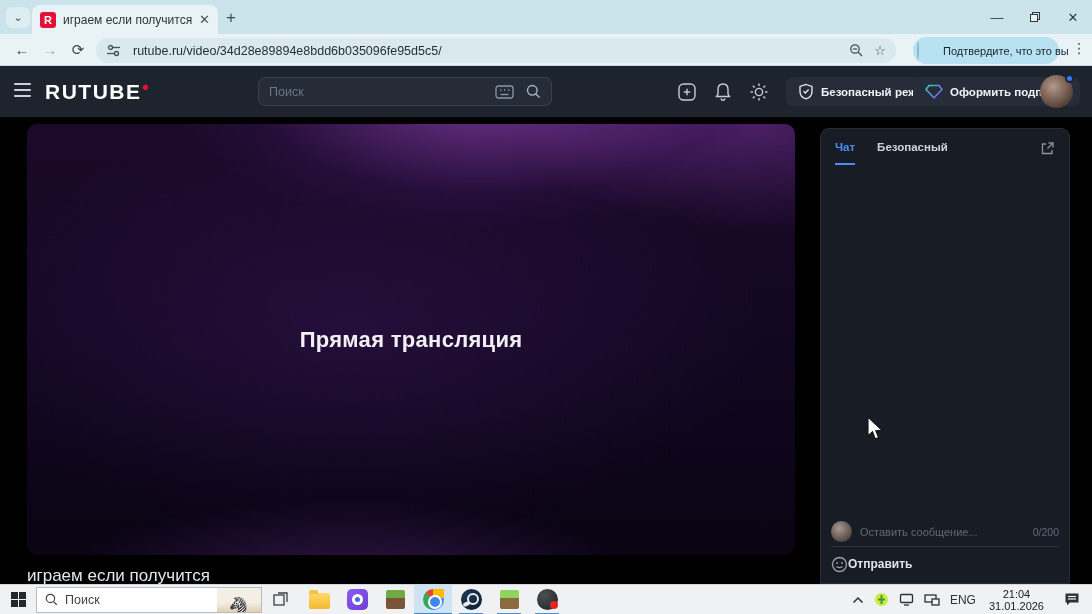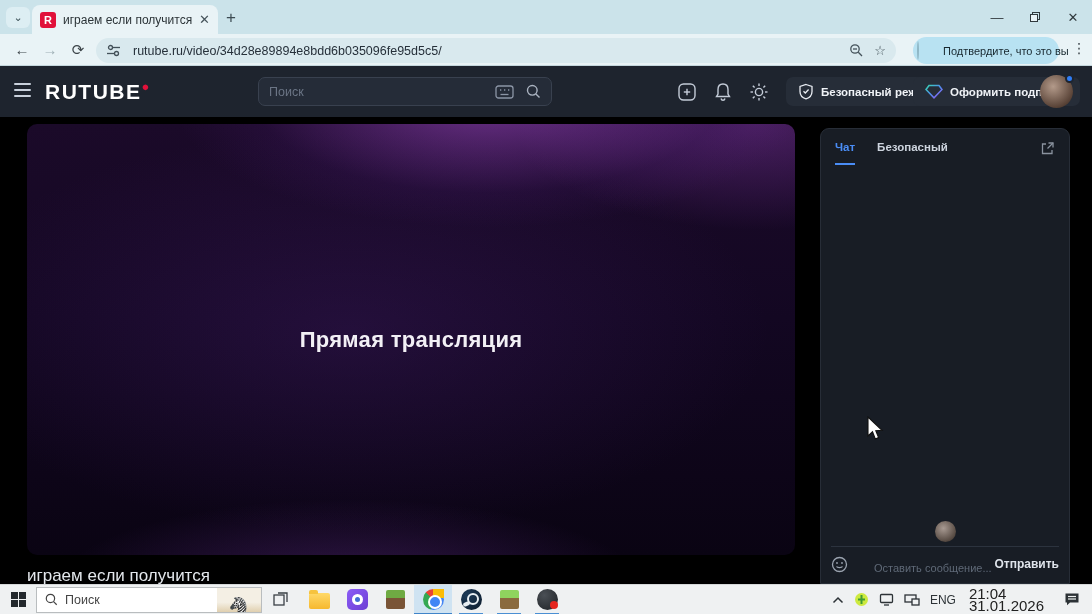--- a/index.html
+++ b/index.html
@@ -56,26 +56,26 @@
   #live-text { position:absolute; left:0; top:203px; width:100%; text-align:center; color:#f2f0f5; font-size:22px; font-weight:600; letter-spacing:0.3px; }
   #video-title { position:absolute; left:27px; top:500px; font-size:17px; font-weight:500; color:#e3e7ec; }
 
   
   #chatpanel { position:absolute; left:820px; top:62px; width:250px; height:456px; background:#181d25; border:1px solid #272d37; border-radius:9px 9px 0 0; }
   #chat-tabs { position:absolute; left:14px; top:12px; right:12px; height:24px; display:flex; gap:22px; }
   .chat-tab { font-size:11.5px; font-weight:bold; padding-bottom:8px; }
   .chat-tab.active { color:#4a8df6; border-bottom:2px solid #4a8df6; }
   .chat-tab.inactive { color:#cdd4de; }
   #popout { position:absolute; right:14px; top:12px; }
-  #chat-input-row { position:absolute; left:10px; bottom:36px; right:10px; height:26px; display:flex; align-items:center; gap:20px; border-bottom:1px solid #2c333e; padding-bottom:4px;flex-direction:column; }
+  #chat-input-row { position:absolute; left:10px; bottom:36px; right:10px; height:26px; display:flex; align-items:center; gap:8px; border-bottom:1px solid #2c333e; padding-bottom:4px; }
   #chat-avatar { width:21px; height:21px; border-radius:50%; background:radial-gradient(circle at 40% 35%, #a89a92, #564a42 70%, #2a221d); flex:0 0 21px; }
   #chat-input-row input { flex:1; background:transparent; border:none; outline:none; font-size:11px; color:#aeb6c2; font-family:"Liberation Sans",sans-serif; }
   #chat-input-row input::placeholder { color:#5f6977; }
   #char-counter { font-size:10.5px; color:#5f6977; }
-  #chat-send-row { position:absolute; left:10px; bottom:8px; right:10px; height:22px; display:flex; align-items:center; justify-content:space-between; }
+  #chat-send-row { position:absolute; left:10px; bottom:8px; right:10px; height:22px; display:flex; align-items:center; }
   #send-btn { font-size:12px; font-weight:bold; color:#dfe4eb; }
 
   
   #cursor { position:absolute; left:866px; top:350px; z-index:50; }
 
   
   #taskbar { position:absolute; left:0; top:584px; width:1092px; height:30px; background:#eff1f2; border-top:1px solid #d5d8d9; display:flex; align-items:center; }
   #start-btn { width:36px; height:30px; display:flex; align-items:center; justify-content:center; }
   #win-logo { width:15px; height:15px; display:grid; grid-template-columns:7px 7px; grid-template-rows:7px 7px; gap:1px; }
   #win-logo i { background:#23282c; }
@@ -100,21 +100,21 @@
   #chrome-icon { width:21px; height:21px; border-radius:50%; background:conic-gradient(from -45deg, #ea4335 0deg 120deg, #4285f4 120deg 240deg, #34a853 240deg 360deg); position:relative; }
   #chrome-icon::before { content:""; position:absolute; left:50%; top:0; width:50%; height:42%; background:#fbbc05; }
   #chrome-icon::after { content:""; position:absolute; left:5.5px; top:5.5px; width:10px; height:10px; border-radius:50%; background:#4286f5; border:2px solid #fff; }
   #steam-icon { width:21px; height:21px; border-radius:50%; background:radial-gradient(circle at 30% 30%, #1c3a57, #0e1c2c); position:relative; }
   #steam-icon::before { content:""; position:absolute; right:3px; top:4px; width:8px; height:8px; border-radius:50%; border:2px solid #e8eef2; }
   #steam-icon::after { content:""; position:absolute; left:2px; bottom:4px; width:7px; height:4px; border-radius:2px; background:#e8eef2; transform:rotate(-20deg); }
   #recorder-icon { width:21px; height:21px; border-radius:50%; background:radial-gradient(circle at 35% 30%, #4a4f55, #1e2226); position:relative; }
   #recorder-icon::after { content:""; position:absolute; right:0px; bottom:1px; width:8px; height:8px; border-radius:50%; background:#e5261f; }
   #tray { margin-left:auto; display:flex; align-items:center; height:30px; }
   .tray-item { display:flex; align-items:center; justify-content:center; height:30px; padding:0 5px; color:#2c3236; font-size:12px; }
-  #tray-clock { text-align:left; font-size:15px; line-height:12px; color:#222; padding:0 8px; }
+  #tray-clock { text-align:center; font-size:11px; line-height:12px; color:#222; padding:0 8px; }
   #action-center { padding:0 12px; }
 </style>
 </head>
 <body>
 
 <div id="window">
 
   <div id="tabstrip">
     <div id="tab-search-btn">⌄</div>
     <div id="active-tab">

